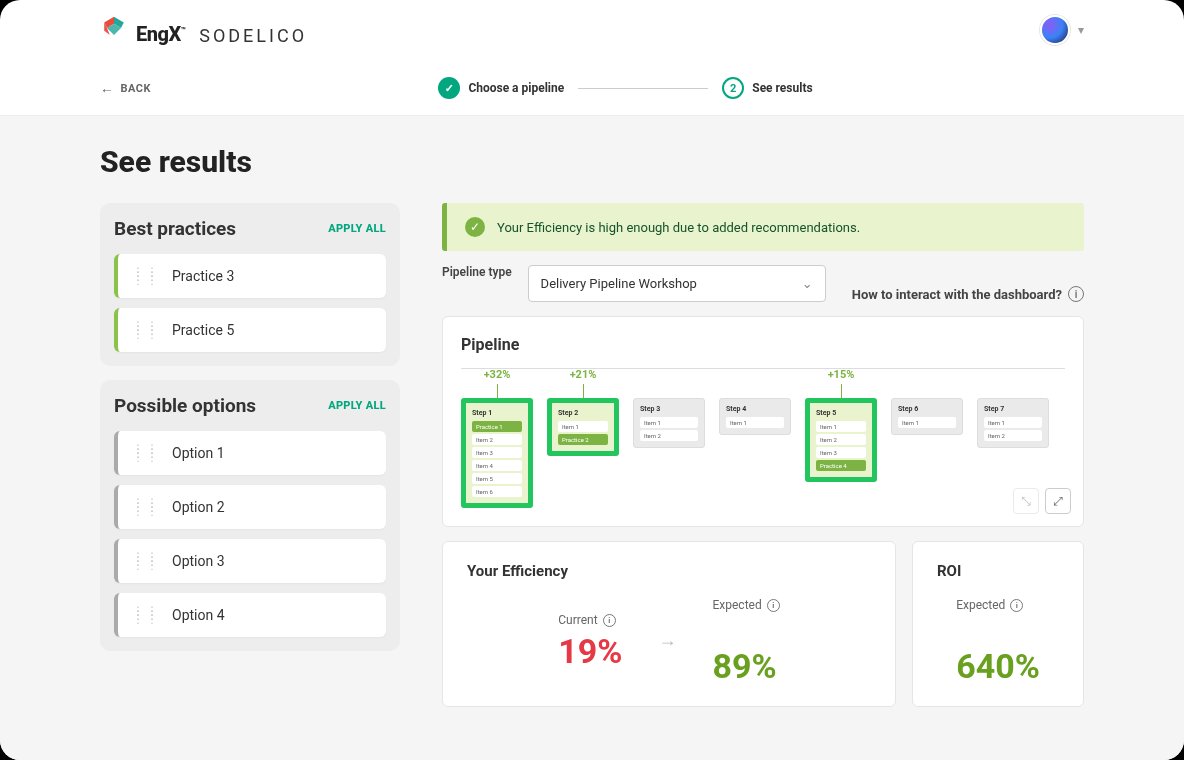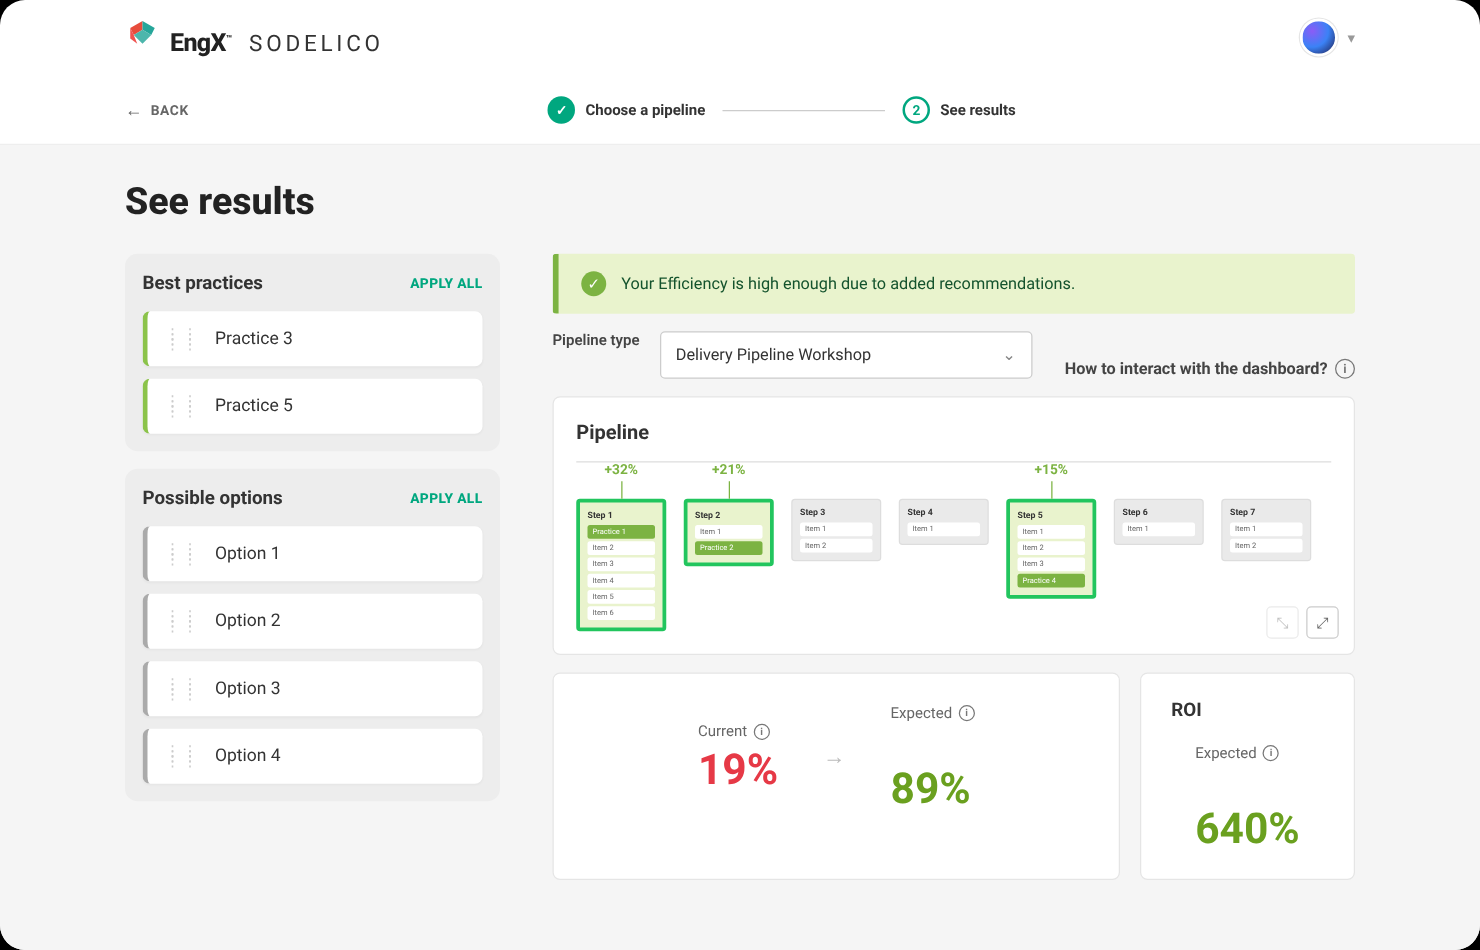--- a/index.html
+++ b/index.html
@@ -27,21 +27,21 @@
 .step-line { width: 130px; height: 1px; background: #ccc; margin: 0 14px; }
 
 .main { background: #f5f5f5; padding: 28px 100px 0; height: calc(100% - 114px); overflow: hidden; }
 .page-title { font-size: 30px; font-weight: 800; color: #222; margin-bottom: 24px; }
 .layout { display: flex; gap: 42px; }
 .sidebar { width: 300px; display: flex; flex-direction: column; gap: 14px; }
 .content { flex: 1; display: flex; flex-direction: column; gap: 14px; }
 
 .panel { background: #ededed; border-radius: 10px; padding: 14px; }
 .panel-head { display: flex; justify-content: space-between; align-items: center; margin-bottom: 14px; }
-.panel-title { font-size: 15px; font-weight: 700; color: #333; }
+.panel-title { font-size: 19px; font-weight: 700; color: #333; }
 .apply-all { font-size: 11px; font-weight: 800; color: #00a77f; cursor: pointer; letter-spacing: 0.3px; }
 .card-list { display: flex; flex-direction: column; gap: 10px; }
 .card { background: #fff; border-radius: 6px; display: flex; align-items: center; padding: 14px 10px; box-shadow: 0 1px 2px rgba(0,0,0,0.04); position: relative; }
 .card.green-stripe { border-left: 4px solid #8bc34a; }
 .card.gray-stripe { border-left: 4px solid #aaa; }
 .grip { color: #ccc; font-size: 12px; line-height: 4px; letter-spacing: 2px; margin-right: 12px; margin-left: 4px; font-family: monospace; }
 .card-label { font-size: 14px; color: #333; }
 
 .alert { background: #e9f3cd; border-left: 5px solid #7cb342; border-radius: 3px; padding: 14px 18px; display: flex; align-items: center; gap: 12px; }
 .alert-icon { width: 20px; height: 20px; border-radius: 50%; background: #7cb342; color: #fff; display: flex; align-items: center; justify-content: center; font-size: 12px; }
@@ -55,21 +55,21 @@
 .info-icon { width: 16px; height: 16px; border: 1.5px solid #777; border-radius: 50%; display: inline-flex; align-items: center; justify-content: center; font-size: 10px; color: #777; font-weight: 700; }
 
 .pipeline-panel { background: #fff; border: 1px solid #e5e5e5; border-radius: 6px; padding: 18px; position: relative; }
 .pipeline-title { font-size: 16px; font-weight: 700; color: #333; margin-bottom: 14px; }
 .pipeline-row { display: flex; gap: 14px; align-items: flex-start; position: relative; padding-top: 30px; }
 .pipeline-col { position: relative; }
 .pct-label { position: absolute; top: -30px; left: 50%; transform: translateX(-50%); font-size: 11px; font-weight: 700; color: #7cb342; }
 .stick { position: absolute; top: -14px; left: 50%; width: 1px; height: 14px; background: #7cb342; }
 .hline { position: absolute; top: 0px; left: 0; right: 0; height: 1px; background: #ddd; }
 .step-box { border-radius: 3px; padding: 6px; width: 72px; }
-.step-box.green { background: #e9f3cd; border: 3px solid #22c55e; }
+.step-box.green { background: #e9f3cd; border: 5px solid #22c55e; }
 .step-box.gray { background: #eaeaea; border: 1px solid #ddd; }
 .step-box-title { font-size: 7px; font-weight: 700; color: #333; margin-bottom: 4px; }
 .step-items { display: flex; flex-direction: column; gap: 2px; }
 .pill { background: #fff; border-radius: 2px; padding: 2px 4px; font-size: 6px; color: #666; }
 .pill.accent { background: #7cb342; color: #fff; }
 .zoom-controls { position: absolute; bottom: 12px; right: 12px; display: flex; gap: 6px; }
 .zoom-btn { width: 26px; height: 26px; border: 1px solid #ccc; border-radius: 4px; display: flex; align-items: center; justify-content: center; font-size: 12px; color: #666; cursor: pointer; background: #fff; }
 .zoom-btn.disabled { opacity: 0.4; }
 
 .metrics-row { display: flex; gap: 16px; }
@@ -276,20 +276,21 @@
               </div>
           </div>
           <div class="zoom-controls">
             <div class="zoom-btn disabled">⤡</div>
             <div class="zoom-btn">⤢</div>
           </div>
         </div>
 
         <div class="metrics-row">
           <div class="metric-panel eff">
+            <div class="metric-title">Your Efficiency</div>
             <div class="metric-body">
               <div class="metric-col">
                 <div class="metric-sublabel">
                     <span>Current</span>
                     <span class="info-icon small-info">i</span>
                   </div>
                 <div class="metric-val red">19%</div>
               </div>
               <div class="metric-arrow">→</div>
               <div class="metric-col">

